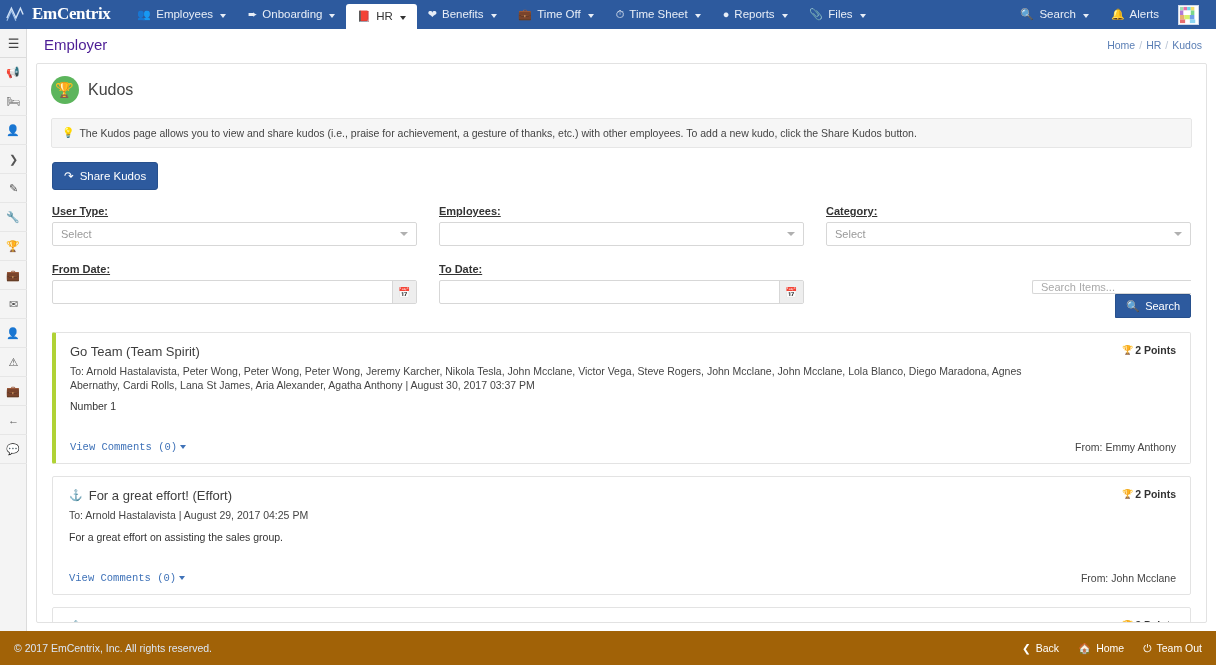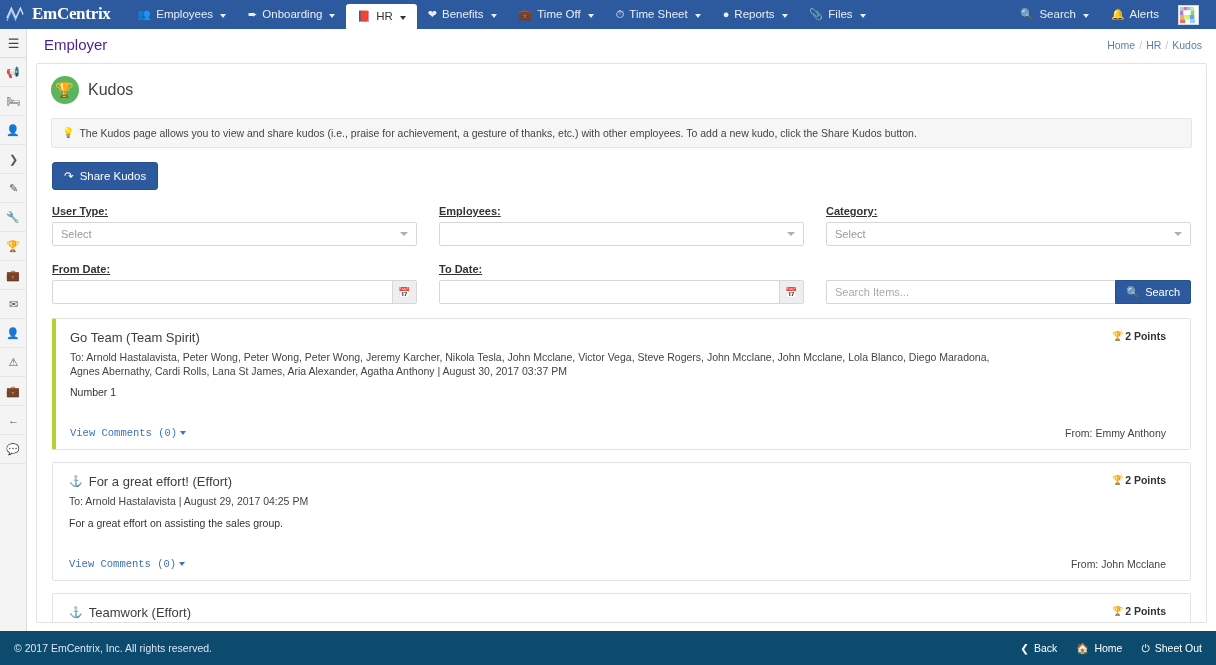--- a/index.html
+++ b/index.html
@@ -124,39 +124,39 @@
   .fctl.date { padding: 0; }
   .fctl.date input {
     flex: 1; border: 0; outline: none; height: 22px; padding: 0 8px;
     font-size: 11px; font-family: "Liberation Sans", sans-serif; background: transparent;
   }
   .cal-btn {
     width: 24px; height: 22px; background: #eeeeee; border-left: 1px solid #d7d7d7;
     display: flex; align-items: center; justify-content: center; color: #555;
     font-size: 10px; cursor: pointer;
   }
-  .searchgrp { width: 371px; display: flex; align-items: flex-end; }
+  .searchgrp { width: 371px; display: flex; align-items: flex-end; flex-direction: column; }
   .search-input {
     flex: 1; height: 24px; border: 1px solid #d7d7d7; border-right: 0;
     border-radius: 2px 0 0 2px; padding: 0 8px; font-size: 11px;
     outline: none; font-family: "Liberation Sans", sans-serif; color: #333;
   }
   .search-input::placeholder { color: #a9a9a9; }
   .btn-search {
     height: 24px; background: #2d5a9e; color: #fff; border: 1px solid #27508d;
     border-radius: 0 2px 2px 0; font-size: 11px; padding: 0 10px;
     display: inline-flex; align-items: center; gap: 5px; cursor: pointer;
     font-family: "Liberation Sans", sans-serif; white-space: nowrap;
   }
 
   
   .cards { padding: 0 15px; margin-top: 14px; }
   .card {
     border: 1px solid #e3e3e3; border-radius: 2px; background: #fff;
-    margin-bottom: 12px; position: relative; padding: 11px 24px 10px 16px;
+    margin-bottom: 12px; position: relative; padding: 11px 14px 10px 16px;
     display: flex;
   }
   .card.accent { border-left: 4px solid #b0d235; padding-left: 14px; }
   .card-main { flex: 1; min-width: 0; }
   .card-side { width: 150px; display: flex; flex-direction: column; align-items: flex-end; }
   .card-title {
     font-size: 13px; color: #3e3e3e; margin-bottom: 6px;
     display: flex; align-items: center; gap: 6px;
   }
   .card-to { font-size: 10.5px; color: #444; margin-bottom: 8px; line-height: 1.3; }
@@ -171,21 +171,21 @@
   }
   .points {
     font-size: 10.5px; color: #333; font-weight: bold;
     display: flex; align-items: center; gap: 2px; white-space: nowrap;
   }
   .from { font-size: 10.5px; color: #444; }
 
   
   .footer {
     position: absolute; bottom: 0; left: 0; width: 1216px; height: 34px;
-    background: #0c4a6e; color: #dce6f4; display: flex; align-items: center;
+    background: #a16207; color: #dce6f4; display: flex; align-items: center;
     font-size: 10.5px; padding: 0 14px 0 14px;
   }
   .footer-links { margin-left: auto; display: flex; gap: 19px; }
   .footer-link {
     display: inline-flex; align-items: center; gap: 5px; color: #fff;
     cursor: pointer; font-size: 10.5px;
   }
 </style>
 </head>
 <body>
@@ -481,16 +481,16 @@
     <span class="footer-link">
       <span>❮</span>
       <span>Back</span>
     </span>
     <span class="footer-link">
       <span>🏠</span>
       <span>Home</span>
     </span>
     <span class="footer-link">
       <span>⏻</span>
-      <span>Sheet Out</span>
+      <span>Team Out</span>
     </span>
   </div>
 </div>
 
 </body></html>

